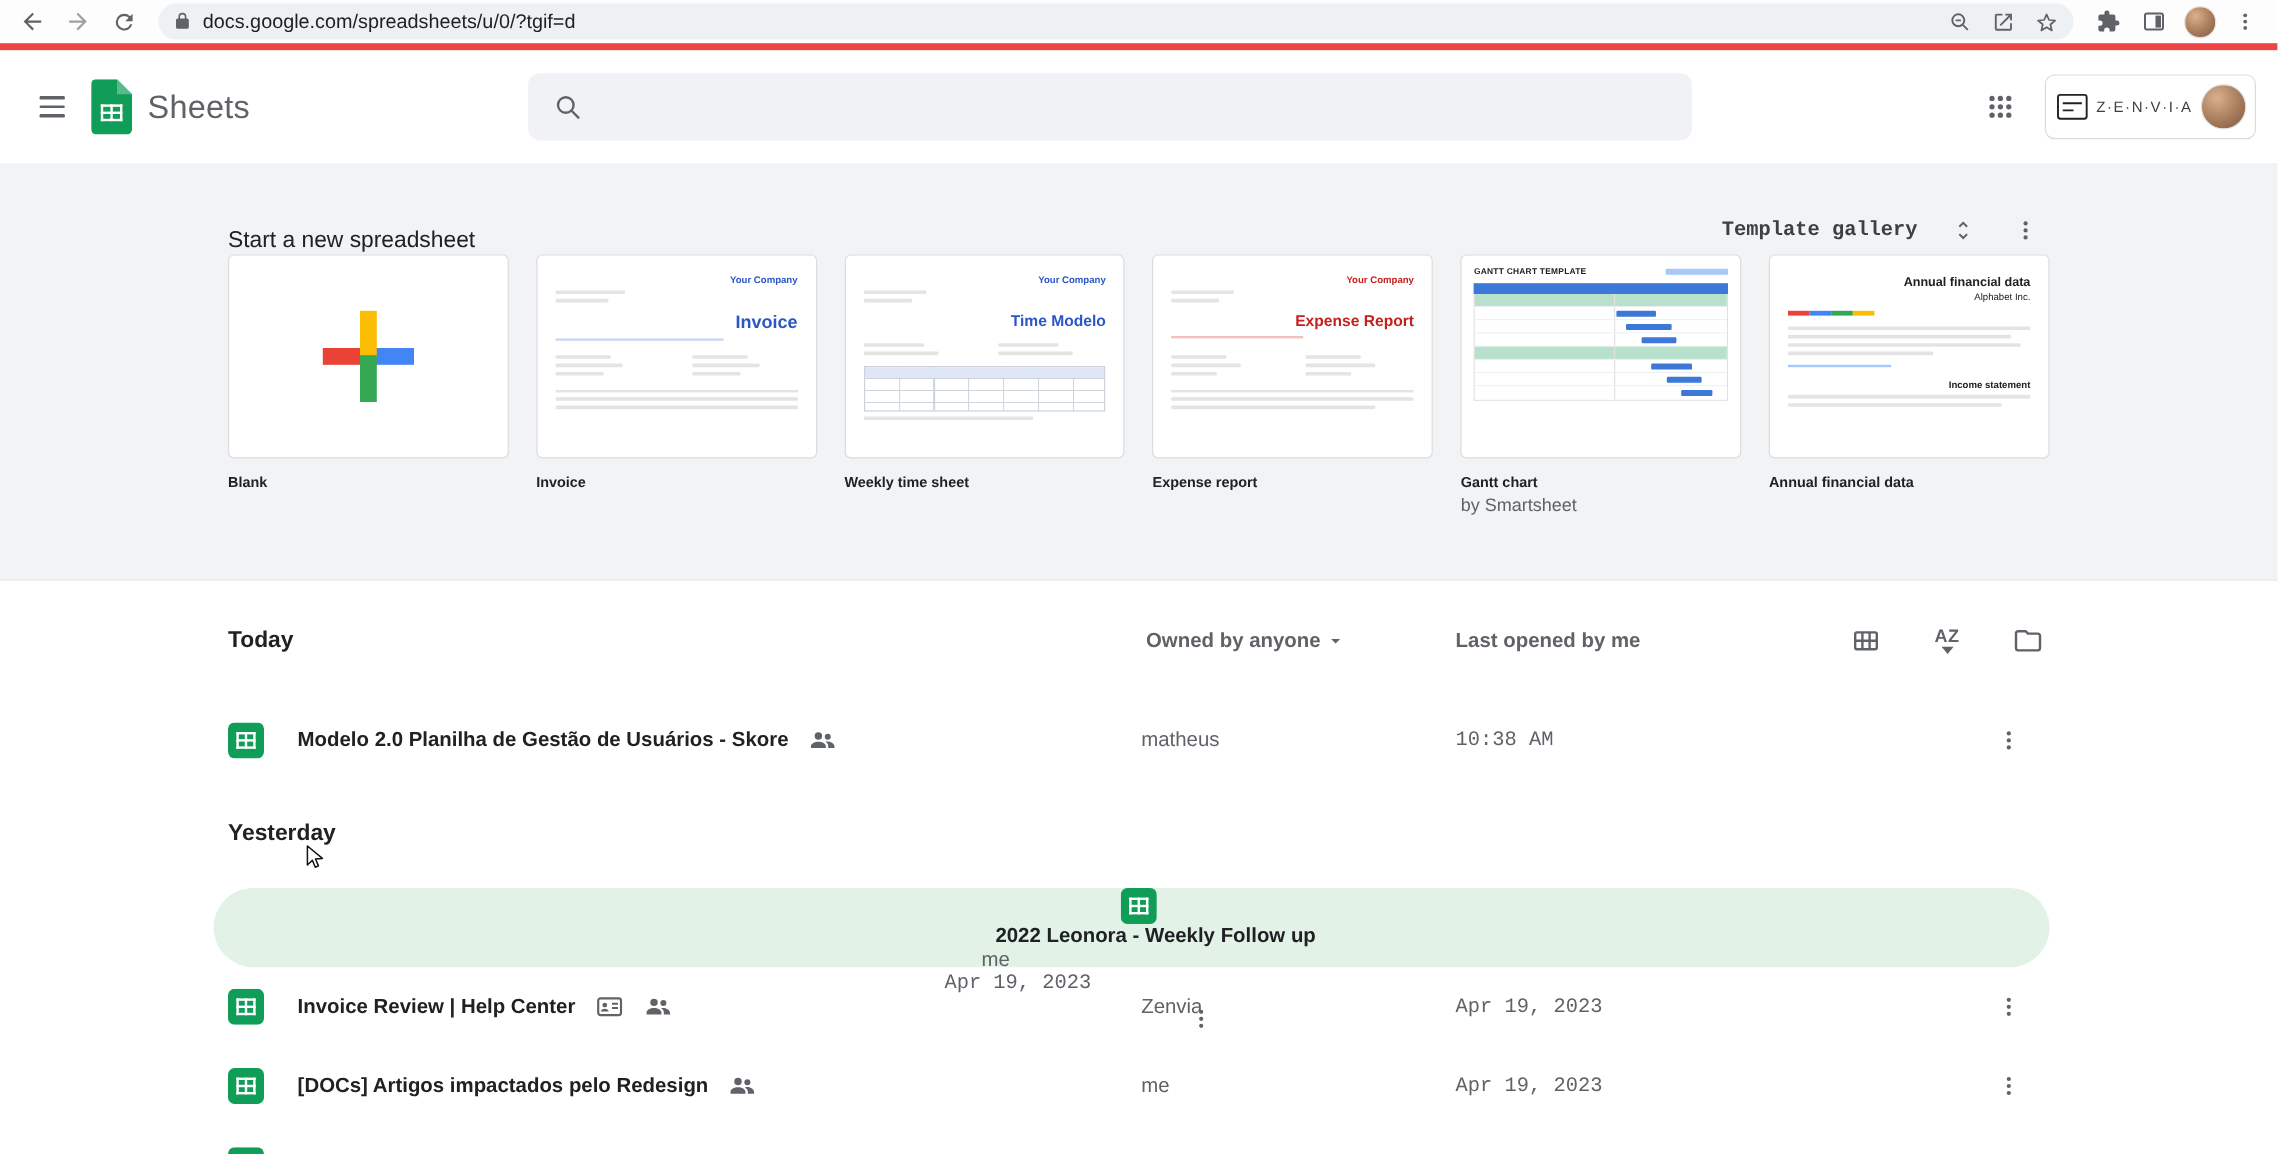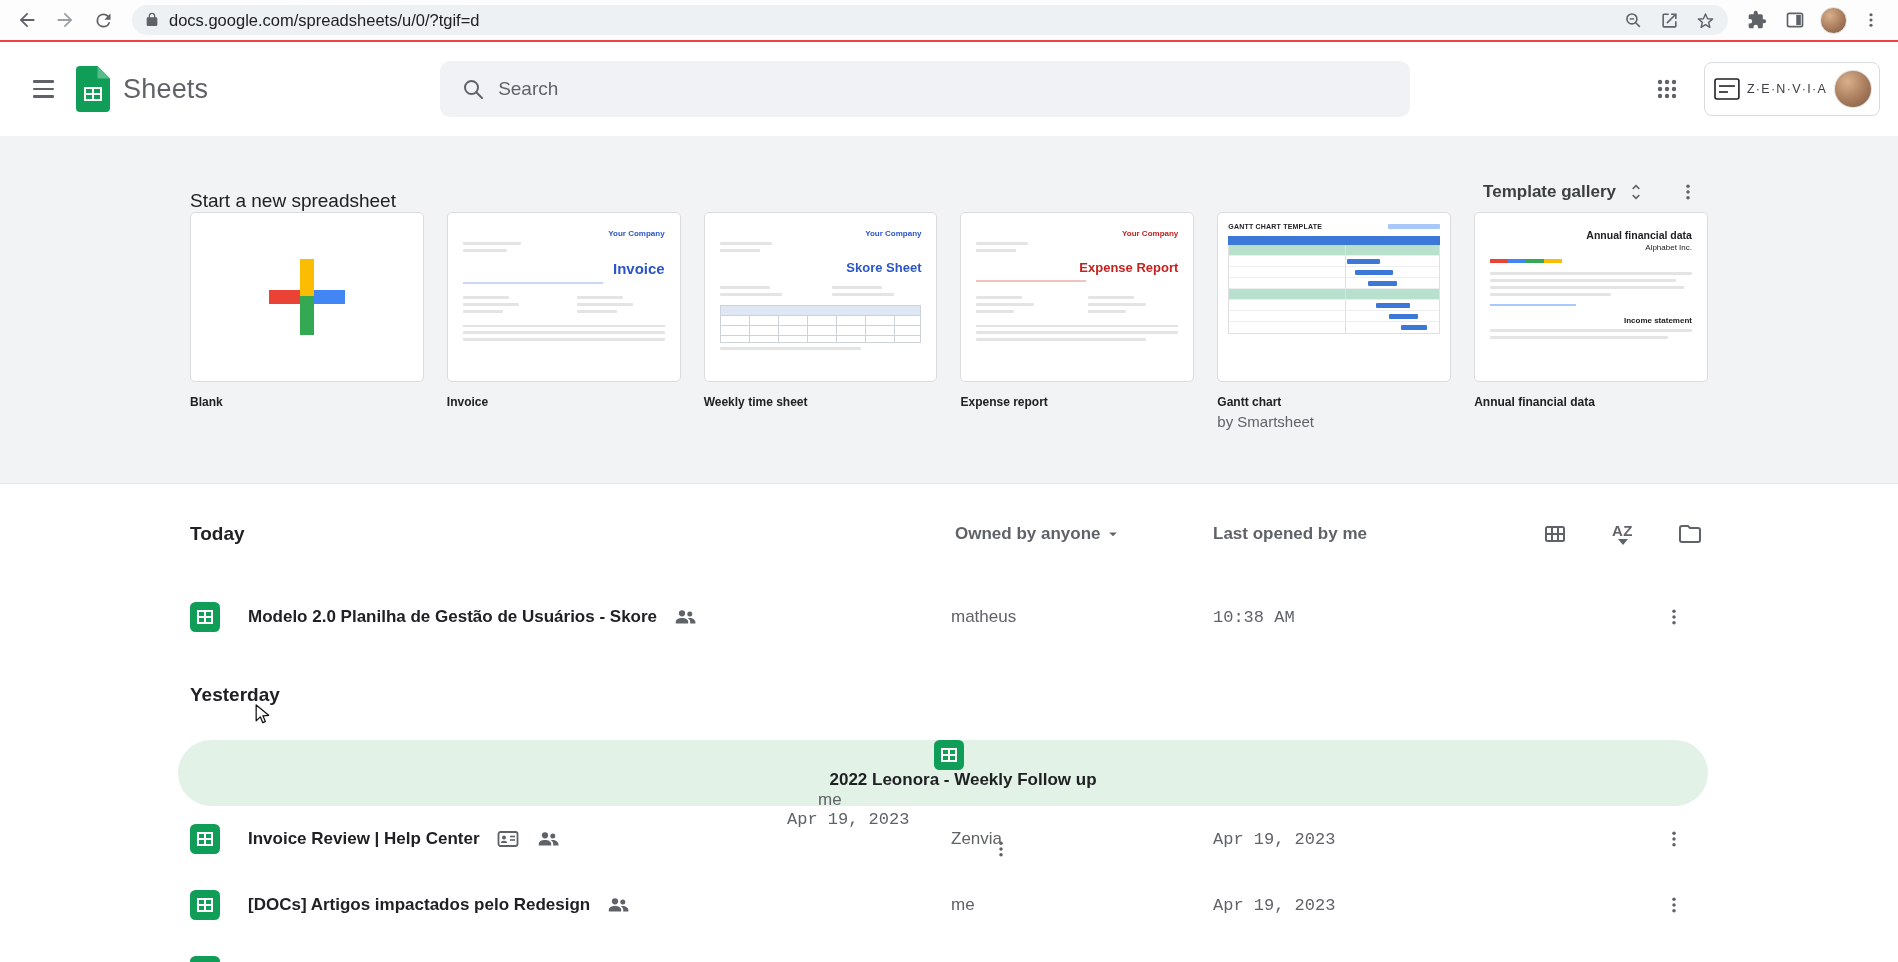--- a/index.html
+++ b/index.html
@@ -1,20 +1,20 @@
 <!DOCTYPE html>
 <html><head>
 <meta charset="utf-8">
 <style>
   * { box-sizing: border-box; margin: 0; padding: 0; }
   html,body { width:1898px; height:962px; overflow:hidden; background:#fff;
     font-family:"Liberation Sans","DejaVu Sans",sans-serif; color:#202124; }
 
   
-  .browser-bar{height:42px;background:#fdfdfe;display:flex;align-items:center;padding:0 10px;gap:4px;border-bottom:2px solid #ef4444;justify-content:flex-end;}
+  .browser-bar{height:42px;background:#fdfdfe;display:flex;align-items:center;padding:0 10px;gap:4px;border-bottom:6px solid #ef4444;justify-content:flex-end;}
   .nav-btn{width:34px;height:34px;border-radius:50%;display:flex;align-items:center;justify-content:center;flex:0 0 auto;cursor:pointer;background:none;border:none;}
   .omnibox{flex:1;height:30px;border-radius:15px;background:#eef1f4;display:flex;align-items:center;padding:0 6px 0 12px;margin:0 8px;min-width:0;}
   .omnibox .url{font-size:16.5px;color:#202124;margin-left:9px;flex:1;white-space:nowrap;overflow:hidden;}
   .omni-icons{display:flex;align-items:center;gap:2px;}
   .avatar{border-radius:50%;background:radial-gradient(circle at 35% 30%,#d9b08c 0%,#a77b5b 55%,#7c5a42 100%);border:1px solid #e0e0e0;}
   .avatar.sm{width:27px;height:27px;}
   .avatar.md{width:38px;height:38px;}
 
   
   .app-header{height:94px;background:#fff;display:flex;align-items:center;padding:0 18px;}
@@ -29,21 +29,21 @@
   .app-search input::placeholder{color:#5f6368;}
   .apps-btn{width:50px;height:50px;margin-right:12px;}
   .account-box{width:176px;height:54px;border:1px solid #d8dce1;border-radius:8px;display:flex;align-items:center;padding:0 7px 0 9px;gap:7px;cursor:pointer;background:#fff;}
   .workspace-text{font-size:12.5px;letter-spacing:1.3px;color:#3c4043;white-space:nowrap;flex:1;text-align:center;}
 
   
   .templates{height:348px;background:#f1f3f4;padding:6px 190px 0;border-bottom:1px solid #e3e5e8;}
   .tpl-head{height:70px;display:flex;align-items:flex-end;}
   .tpl-title{font-size:19px;color:#202124;}
   .tpl-head-right{margin-left:auto;display:flex;align-items:center;gap:10px;}
-  .gallery-btn{display:flex;align-items:center;gap:10px;padding:9px 12px;border-radius:6px;border:none;background:none;cursor:pointer;}
+  .gallery-btn{display:flex;align-items:center;gap:28px;padding:9px 12px;border-radius:6px;border:none;background:none;cursor:pointer;font-family:Liberation Mono, monospace;}
   .gallery-label{font-size:17px;font-weight:bold;color:#3c4043;}
   .kebab-btn{width:40px;height:40px;}
   .tpl-row{display:flex;gap:23px;}
   .tpl-item{width:234px;cursor:pointer;}
   .tpl-card{height:170px;background:#fff;border:1px solid #dadce0;border-radius:5px;overflow:hidden;position:relative;}
   .tpl-label{margin-top:13px;font-size:12px;font-weight:bold;color:#202124;}
   .tpl-sub{margin-top:4px;font-size:15px;color:#5f6368;}
 
   
   .blank-plus{position:absolute;left:50%;top:50%;width:76px;height:76px;transform:translate(-50%,-50%);}
@@ -195,21 +195,20 @@
   </div>
   <div class="app-title">Sheets</div>
 
   <div class="app-search">
     <button class="icon-btn search-btn">
       <svg width="24" height="24" viewBox="0 0 24 24">
           <circle cx="10.5" cy="10.5" r="6.5" fill="none" stroke="#5f6368" stroke-width="2"></circle>
           <line x1="15.3" y1="15.3" x2="21" y2="21" stroke="#5f6368" stroke-width="2" stroke-linecap="round"></line>
         </svg>
     </button>
-    <input type="text" placeholder="Search" style="">
   </div>
 
   <button class="icon-btn apps-btn">
     <svg width="24" height="24" viewBox="0 0 24 24">
         <g fill="#5f6368">
       <circle cx="5" cy="5" r="2.2"></circle>
           <circle cx="12" cy="5" r="2.2"></circle>
           <circle cx="19" cy="5" r="2.2"></circle>
       <circle cx="5" cy="12" r="2.2"></circle>
           <circle cx="12" cy="12" r="2.2"></circle>
@@ -293,21 +292,21 @@
       </div>
       <div class="tpl-label">Invoice</div>
     </div>
 
     <div class="tpl-item">
       <div class="tpl-card">
         <div class="pv">
           <div class="pv-company blue">Your Company</div>
           <div class="mline" style="width:52px"></div>
             <div class="mline" style="width:40px"></div>
-          <div class="pv-title blue" style="font-size:13px">Skore Sheet</div>
+          <div class="pv-title blue" style="font-size:13px">Time Modelo</div>
           <div style="display:flex;gap:22px;margin-top:7px">
             <div style="flex:1">
                 <div class="mline" style="width:50px"></div>
                 <div class="mline" style="width:62px"></div>
               </div>
             <div style="flex:1">
                 <div class="mline" style="width:50px"></div>
                 <div class="mline" style="width:62px"></div>
               </div>
           </div>

